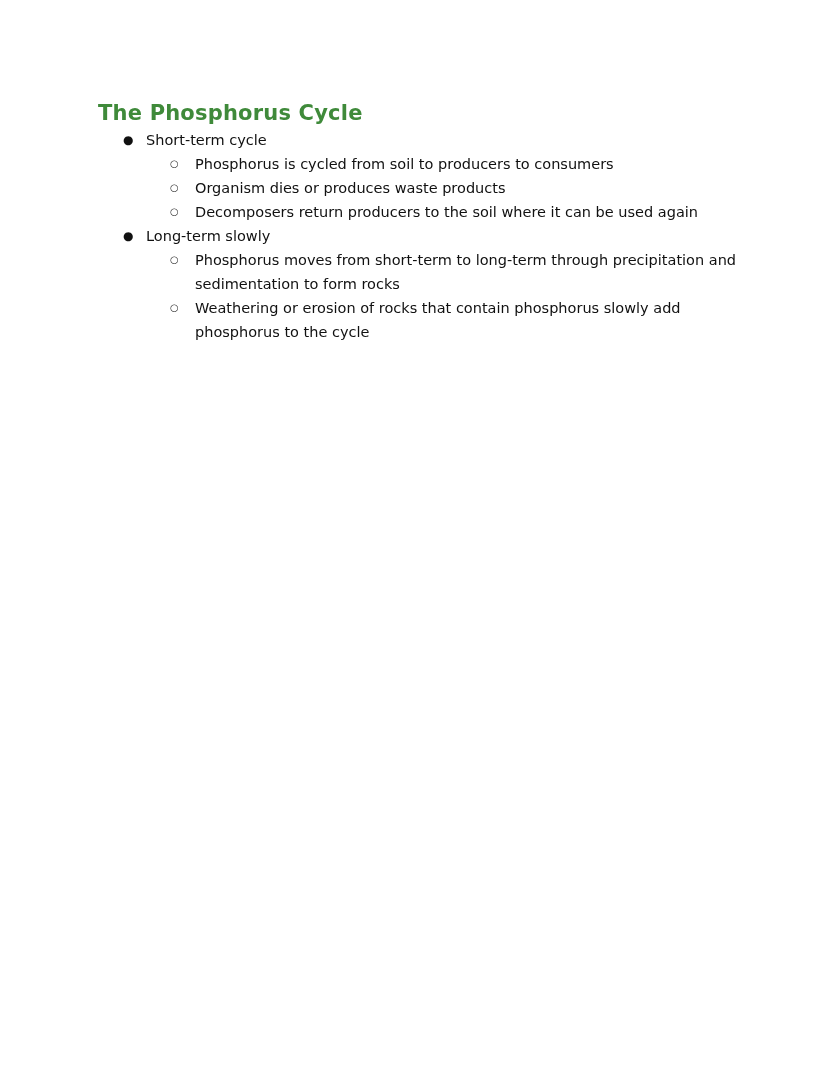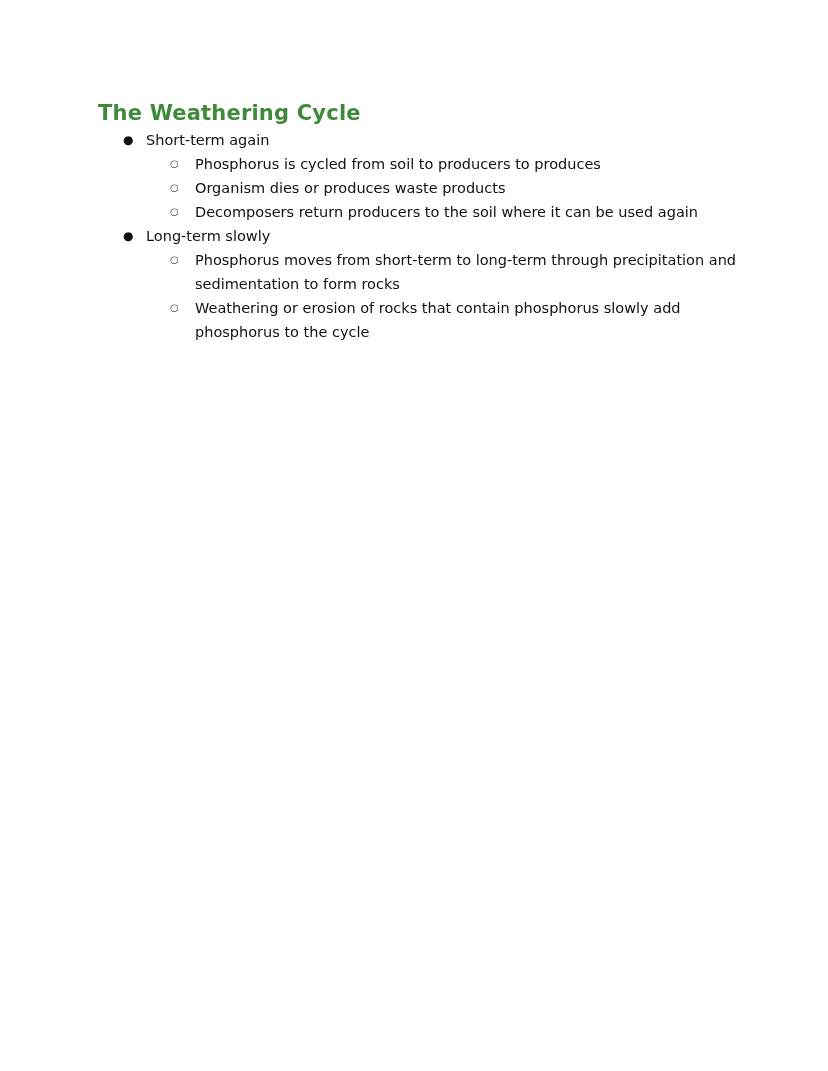--- a/index.html
+++ b/index.html
@@ -68,30 +68,30 @@
       color: #333;
     }
     .item-text {
       display: block;
     }
   </style>
 </head>
 <body>
 
 <div class="page">
-  <h1 class="title">The Weathering Cycle</h1>
+  <h1 class="title">The Phosphorus Cycle</h1>
 
   <ul class="level1">
     <li>
       <span class="bullet">●</span>
-      <span class="item-text">Short-term again</span>
+      <span class="item-text">Short-term cycle</span>
       <ul class="level2">
         <li>
           <span class="bullet">○</span>
-          <span class="item-text">Phosphorus is cycled from soil to producers to produces</span>
+          <span class="item-text">Phosphorus is cycled from soil to producers to consumers</span>
         </li>
         <li>
           <span class="bullet">○</span>
           <span class="item-text">Organism dies or produces waste products</span>
         </li>
         <li>
           <span class="bullet">○</span>
           <span class="item-text">Decomposers return producers to the soil where it can be used again</span>
         </li>
       </ul>

